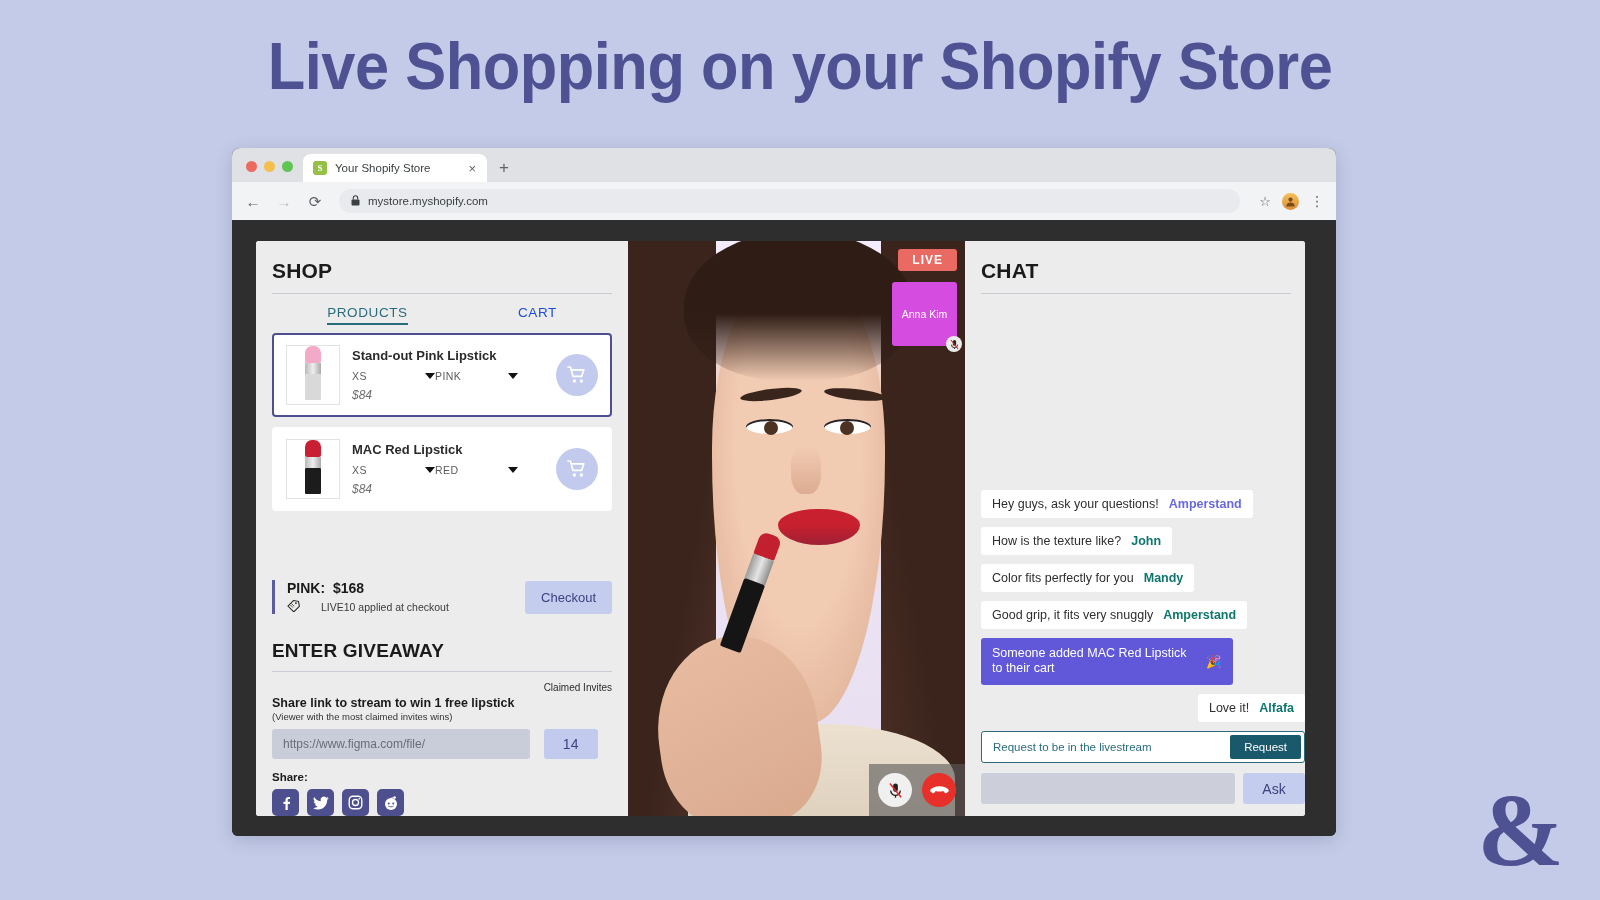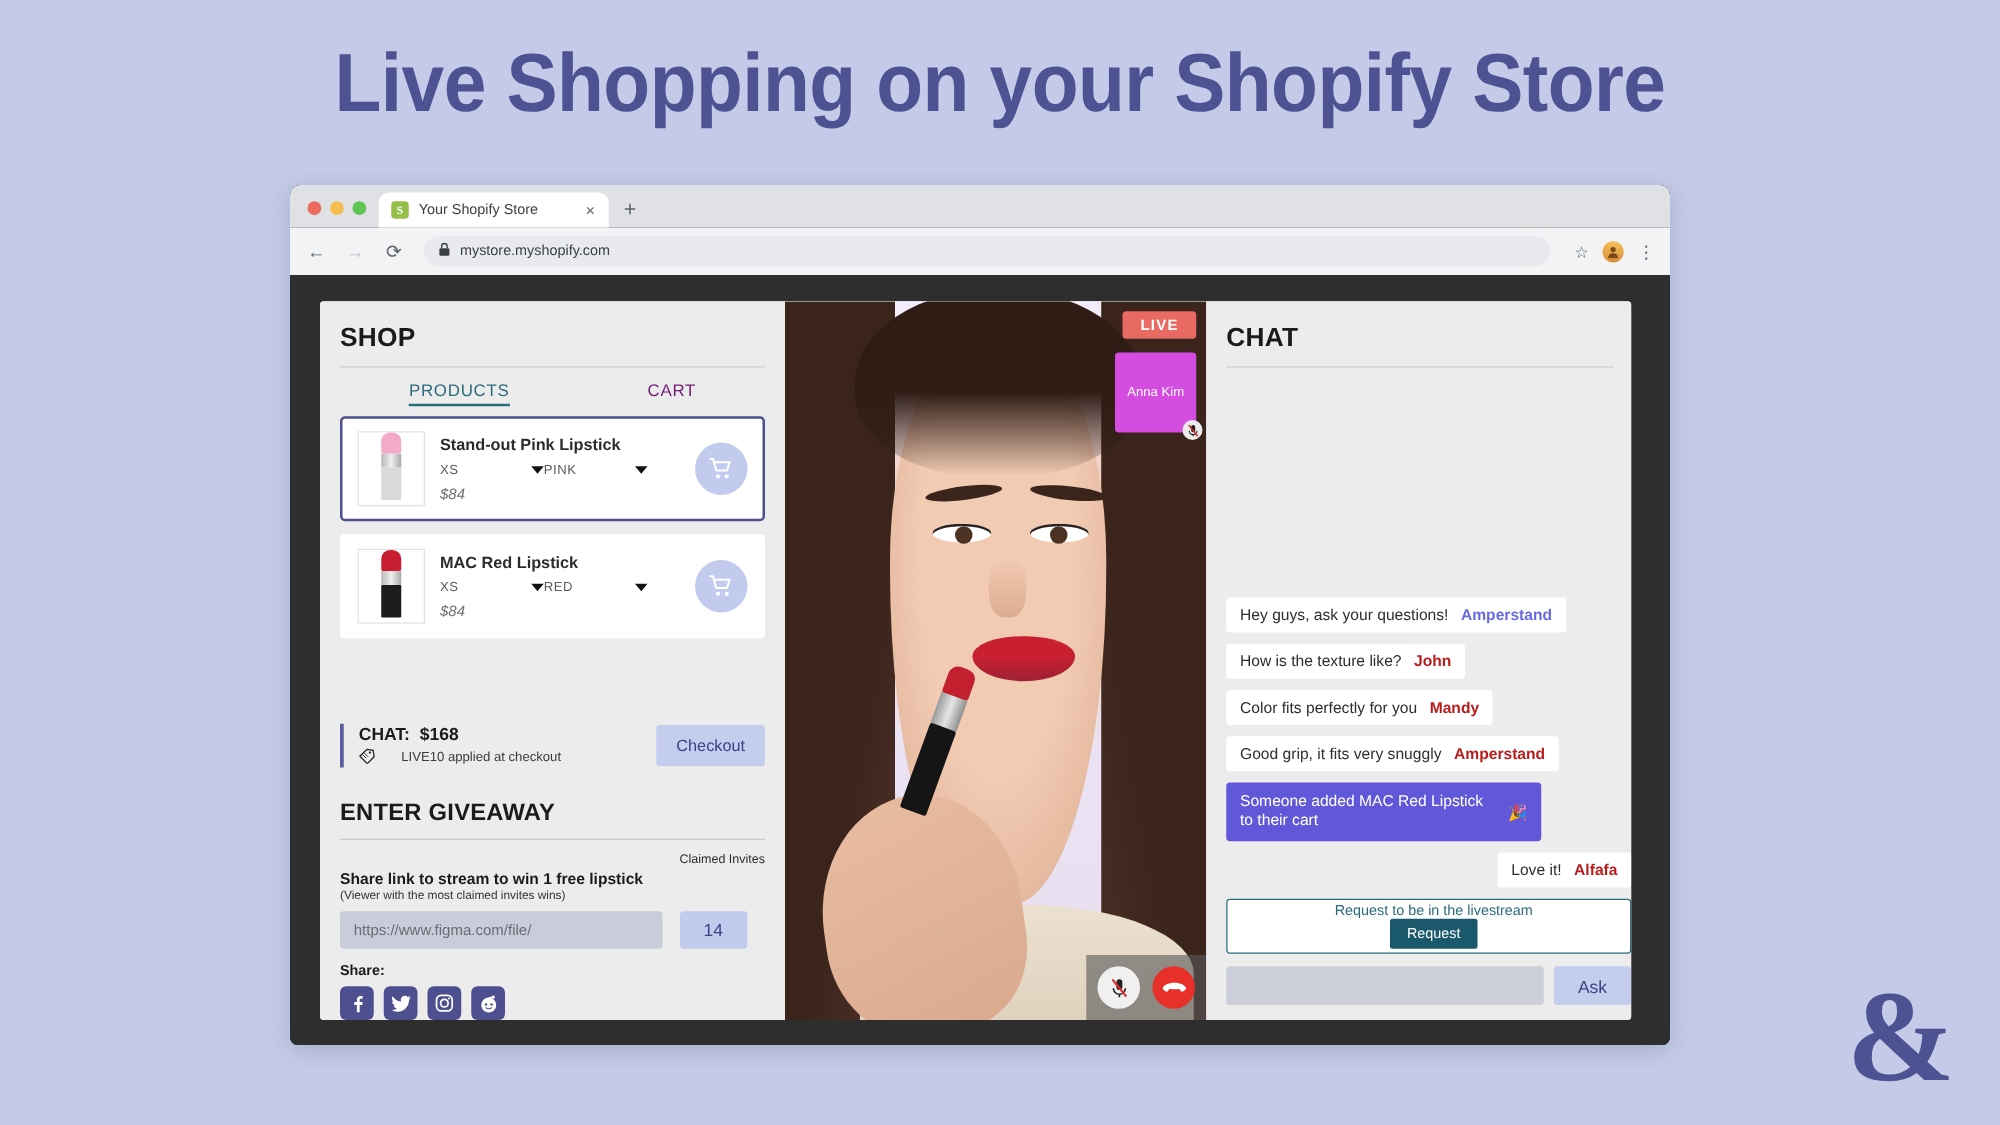--- a/index.html
+++ b/index.html
@@ -96,21 +96,21 @@
     display: flex; background: #ececec;
     border-radius: 3px; overflow: hidden;
   }
 
   
   .shop { width: 372px; background: #ececec; padding: 18px 16px 0 16px; display: flex; flex-direction: column; }
   .panel-title { font-size: 21px; font-weight: 700; color: #1b1b1b; letter-spacing: 0.2px; }
   .rule { height: 1px; background: #c9cbd4; margin: 10px 0 0 0; }
 
   .tabs { display: flex; justify-content: space-around; padding: 11px 0 8px; }
-  .tab-item { font-size: 13.5px; letter-spacing: 0.6px; color: #701a75; padding-bottom: 3px; }
+  .tab-item { font-size: 13.5px; letter-spacing: 0.6px; color: #1d4ed8; padding-bottom: 3px; }
   .tab-item.active { color: #2a6b7c; border-bottom: 2px solid #2a6b7c; font-weight: 400; }
 
   .product {
     background: #fff; border-radius: 4px; display: flex; align-items: center;
     padding: 10px 12px; margin-bottom: 10px; gap: 12px; border: 2px solid transparent;
   }
   .product.selected { border-color: #4e4f8f; }
   .pimg { width: 54px; height: 60px; border: 1px solid #e3e3e3; background: #fff; position: relative; flex: 0 0 auto; }
   .pinfo { flex: 1; min-width: 0; }
   .pname { font-size: 13px; font-weight: 700; color: #2b2b2b; line-height: 1.18; }
@@ -240,33 +240,33 @@
   .vc.end { background: #e8302a; }
 
   
   .chat { flex: 1; background: #ececec; padding: 18px 14px 0 16px; display: flex; flex-direction: column; }
   .chat-body { flex: 1; display: flex; flex-direction: column; justify-content: flex-end; gap: 9px; padding-bottom: 9px; }
   .msg {
     background: #fff; border-radius: 3px; padding: 7px 11px;
     font-size: 12.5px; color: #2e2e2e; align-self: flex-start;
     display: flex; align-items: baseline; gap: 10px; max-width: 95%;
   }
-  .msg .who { font-weight: 700; color: #b91c1c; }
+  .msg .who { font-weight: 700; color: #0f766e; }
   .msg .who.accent { color: #6a6ae0; font-weight: 700; }
   .msg.right { align-self: flex-end; margin-right: -14px; }
   .msg.notice {
     background: #6058d8; color: #fff; align-items: center;
     justify-content: space-between; max-width: 252px; padding: 8px 11px;
   }
   .msg.notice .txt { line-height: 1.25; }
 
   .request-row {
     border: 1px solid #2a6b7c; background: #fff; border-radius: 3px;
-    display: flex; align-items: center; justify-content: flex-start;
-    padding: 3px 3px 3px 11px; margin-right: -14px; flex-direction: column;
+    display: flex; align-items: center; justify-content: space-between;
+    padding: 3px 3px 3px 11px; margin-right: -14px;
   }
   .request-row .rtxt { font-size: 11.5px; color: #2a6b7c; }
   .request-btn { background: #19596b; color: #fff; font-size: 11.5px; padding: 6px 14px; border-radius: 2px; }
 
   .ask-row { display: flex; gap: 8px; padding: 10px 0 12px; margin-right: -14px; }
   .ask-input { flex: 1; height: 31px; background: #ccced9; border-radius: 3px; }
   .ask-btn {
     width: 62px; height: 31px; background: #c5cdee; color: #3f4180;
     border-radius: 3px; display: flex; align-items: center; justify-content: center; font-size: 14px;
   }
@@ -394,21 +394,21 @@
                 </svg>
             </div>
           </div>
 
           <div class="spacer"></div>
 
           <div class="total-box">
             <div class="total-bar"></div>
             <div class="total-left">
               <div class="total-line">
-                <span>CHAT:</span>
+                <span>PINK:</span>
                 &nbsp;<span>$168</span>
               </div>
               <div class="promo">
                 <span>
                   <svg width="13" height="13" viewBox="0 0 14 14">
                       <path d="M1 7.6 7 1.6l5.4.9.9 5.4-6 6z" fill="none" stroke="#222" stroke-width="1.1"></path>
                       <circle cx="9.6" cy="4.4" r="1" fill="#222"></circle>
                       <path d="M3.4 6.2l3 3M4.8 4.8l3 3" stroke="#222" stroke-width="0.8"></path>
                     </svg>
                 </span>

